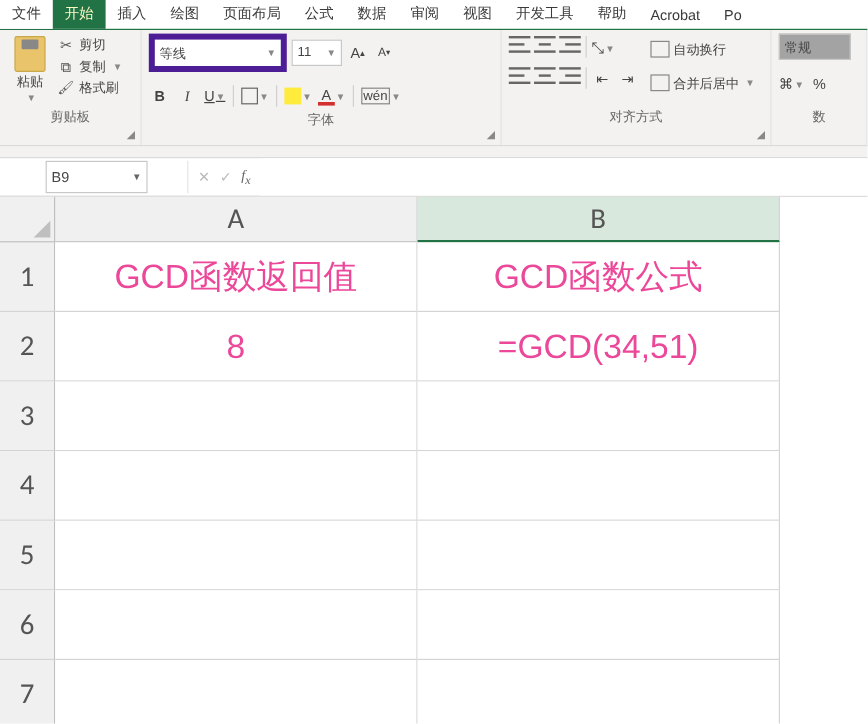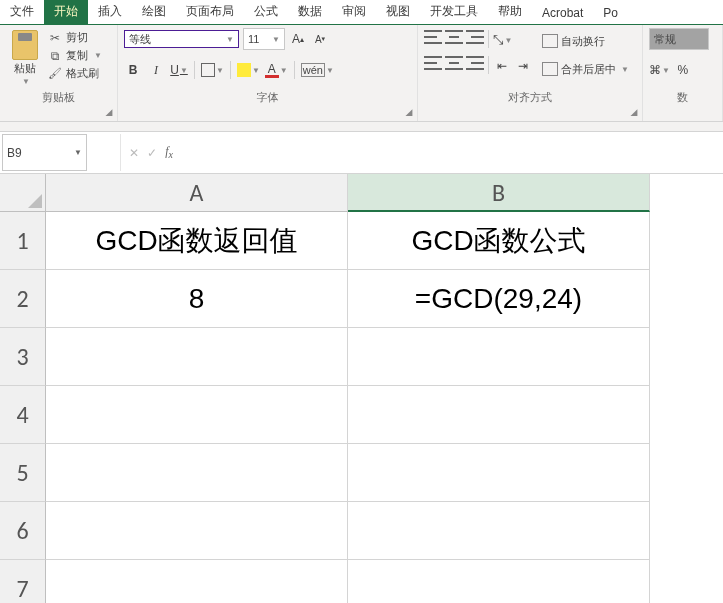--- a/index.html
+++ b/index.html
@@ -26,21 +26,21 @@
   .clip-stack { display:flex; flex-direction:column; gap:3px; padding-top:2px;}
   .clip-item { display:flex; align-items:center; gap:4px; font-size:11px; color:#444; }
   .ico { width:14px; height:14px; display:inline-flex; align-items:center; justify-content:center; font-size:12px; color:#555;}
   .scissors::before{content:"✂";}
   .copy::before{content:"⧉";}
   .brush::before{content:"🖌"; font-size:11px;}
   .dd { font-size:8px; color:#888; margin-left:2px;}
 
   
   .font-row1 { display:flex; align-items:center; gap:4px; }
-  .font-name { width:115px; height:18px; border:1px solid #4c1d95; background:#fff; font-size:11px; padding:2px 4px; display:flex; align-items:center; justify-content:space-between; }
+  .font-name { width:115px; height:32px; border:5px solid #4c1d95; background:#fff; font-size:11px; padding:2px 4px; display:flex; align-items:center; justify-content:space-between; }
   .font-size { width:42px; height:22px; border:1px solid #c8c8c8; background:#fff; font-size:11px; padding:2px 4px; display:flex; align-items:center; justify-content:space-between;}
   .aa { font-size:13px; color:#444; padding:0 2px; }
   .aa.small { font-size:10px; }
   .font-row2 { display:flex; align-items:center; gap:5px; margin-top:6px;}
   .btn { min-width:18px; height:20px; display:inline-flex; align-items:center; justify-content:center; font-size:12px; color:#444; cursor:pointer; position:relative;}
   .btn .dd{margin-left:1px;}
   .bold{font-weight:bold;}
   .italic{font-style:italic; font-family:"Times New Roman",serif;}
   .underline{text-decoration:underline;}
   .border-ico{width:14px;height:14px;border:1px solid #666;display:inline-block;}
@@ -62,34 +62,34 @@
   .wrap-item,.merge-item{display:flex;align-items:center;gap:3px;font-size:11px;color:#444;height:22px;}
   .wrap-ico{width:16px;height:14px;border:1px solid #888;position:relative;}
   .merge-ico{width:16px;height:14px;border:1px solid #888;position:relative;}
 
   
   .num-row1{display:flex;align-items:center;gap:4px;}
   .num-sel{width:60px;height:22px;border:1px solid #c8c8c8;background:#a3a3a3;font-size:11px;padding:2px 4px;display:flex;align-items:center;justify-content:space-between;}
   .num-row2{display:flex;align-items:center;gap:4px;margin-top:6px;}
 
   
-  .fbar { display:flex; align-items:stretch; height:42px; border-bottom:1px solid #d4d4d4; background:#fff;}
+  .fbar { display:flex; align-items:stretch; height:32px; border-bottom:1px solid #d4d4d4; background:#fff;padding-left:36px;}
   .namebox { width:85px; border:1px solid #c8c8c8; margin:2px 0 2px 2px; display:flex; align-items:center; padding:0 4px; font-size:12px; justify-content:space-between;}
   .namebox .dd{color:#666;}
   .fbar-gap{width:34px; border-right:1px solid #e5e5e5; margin:2px 0;}
   .fx-btns{display:flex;align-items:center;gap:8px;padding:0 8px;color:#bbb;}
   .fx-btns .fx{color:#666;font-style:italic;font-family:"Times New Roman",serif;}
   .formula-input{flex:1;border:none;outline:none;font-size:12px;padding:0 4px;}
 
   
   .spacer { height:10px; background:#f3f2f1; border-bottom:1px solid #d4d4d4;}
 
   
   .grid { display:grid; grid-template-columns: 46px 302px 302px; grid-auto-rows: 58px; border-collapse:collapse; font-family: "SimSun","DengXian",sans-serif; }
-  .cell { border-right:1px solid #d4d4d4; border-bottom:1px solid #d4d4d4; display:flex; align-items:center; justify-content:center; font-size:28px; color:#000000; background:#fff; }
+  .cell { border-right:1px solid #d4d4d4; border-bottom:1px solid #d4d4d4; display:flex; align-items:center; justify-content:center; font-size:28px; color:#ec4899; background:#fff; }
   .corner { background:#f0f0f0; border-right:1px solid #bfbfbf; border-bottom:1px solid #bfbfbf; position:relative;}
   .corner::after{content:"";position:absolute;right:3px;bottom:3px;width:0;height:0;border-style:solid;border-width:0 0 14px 14px;border-color:transparent transparent #bfbfbf transparent;}
   .colhdr { background:#f0f0f0; font-size:24px; color:#555; border-bottom:1px solid #bfbfbf; border-right:1px solid #d4d4d4; font-family:"Calibri",sans-serif;}
   .colhdr.sel { background:#d8e8dc; border-bottom:2px solid #217346; }
   .rowhdr { background:#f0f0f0; font-size:24px; color:#555; border-right:1px solid #bfbfbf; border-bottom:1px solid #d4d4d4; font-family:"Calibri",sans-serif;}
   .hdrrow .cell { height:38px; }
   .content { font-size:28px; text-align:center; }
 </style>
 </head>
 <body>
@@ -283,21 +283,21 @@
     <div class="cell colhdr">A</div>
     <div class="cell colhdr sel">B</div>
   </div>
   <div class="grid">
     <div class="cell rowhdr">1</div>
     <div class="cell content">GCD函数返回值</div>
     <div class="cell content">GCD函数公式</div>
 
     <div class="cell rowhdr">2</div>
     <div class="cell content">8</div>
-    <div class="cell content">=GCD(29,24)</div>
+    <div class="cell content">=GCD(34,51)</div>
 
     <div class="cell rowhdr">3</div>
     <div class="cell"></div>
     <div class="cell"></div>
 
     <div class="cell rowhdr">4</div>
     <div class="cell"></div>
     <div class="cell"></div>
 
     <div class="cell rowhdr">5</div>

